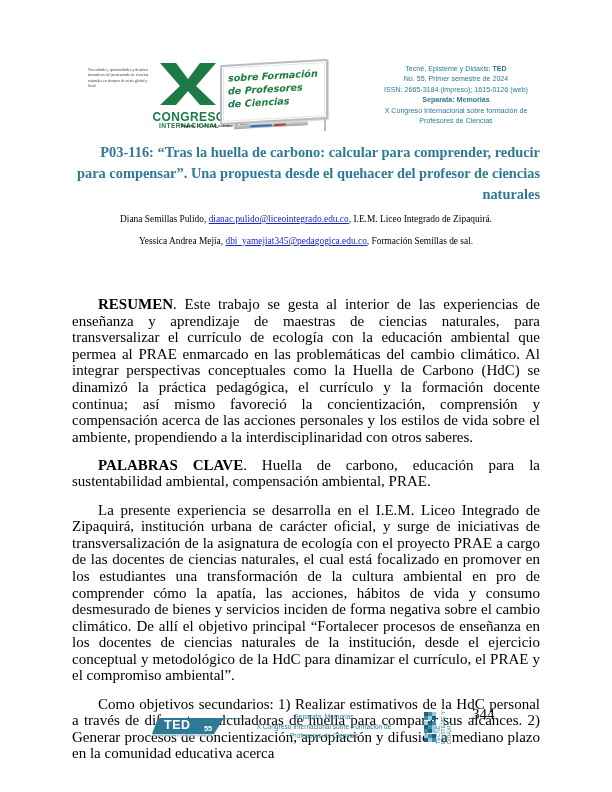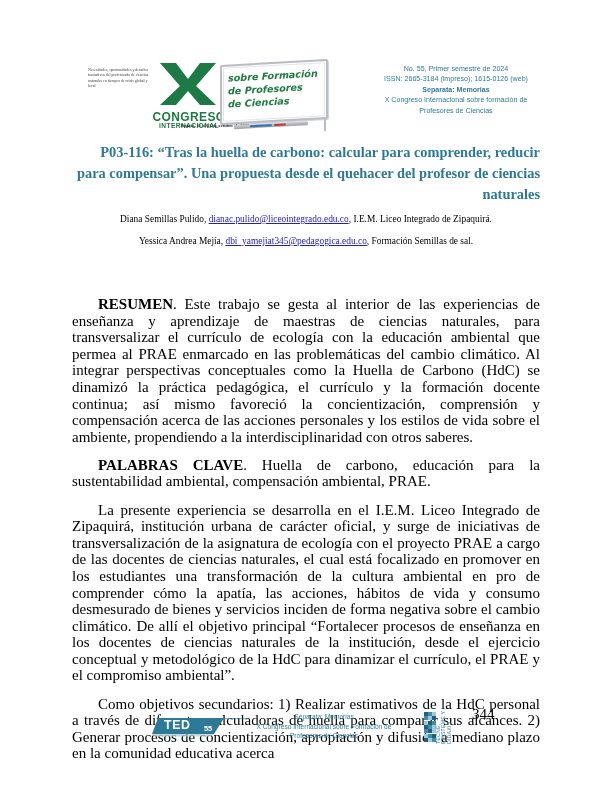--- a/index.html
+++ b/index.html
@@ -343,20 +343,23 @@
           <div>de Ciencias</div>
         </div>
         <div class="wb-tray"></div>
         <div class="wb-marker"></div>
         <div class="wb-marker red"></div>
         <div class="wb-leg"></div>
       </div>
     </div>
 
     <div class="header-journal">
+      <div>
+        <span>Tecné, Episteme y Didaxis: </span><b>TED</b>
+      </div>
       <div>No. 55, Primer semestre de 2024</div>
       <div>ISSN: 2665-3184 (impreso); 1615-0126 (web)</div>
       <div><b>Separata: Memorias</b></div>
       <div>X Congreso Internacional sobre formación de</div>
       <div>Profesores de Ciencias</div>
     </div>
   </div>
 
   <div class="title">P03-116: “Tras la huella de carbono: calcular para comprender, reducir para compensar”. Una propuesta desde el quehacer del profesor de ciencias naturales</div>
 

